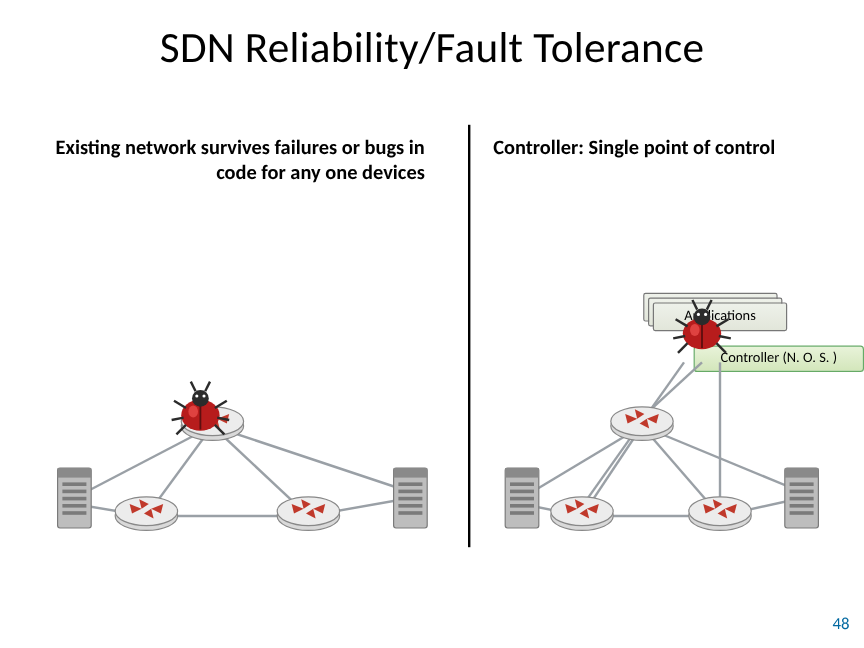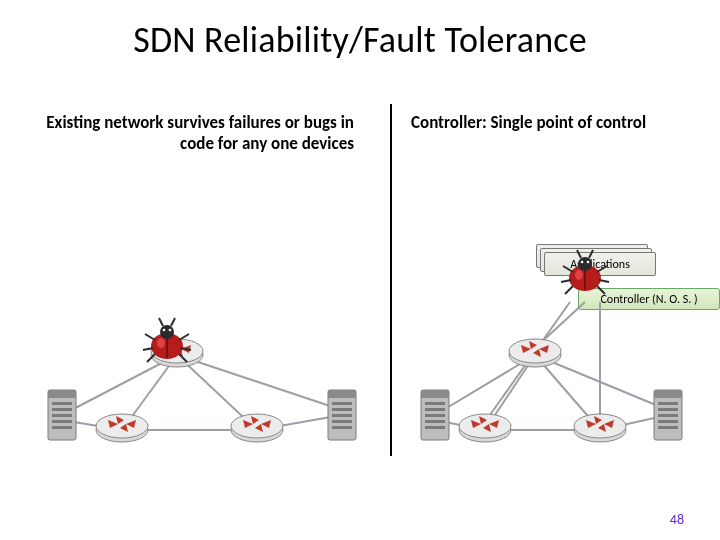--- a/index.html
+++ b/index.html
@@ -3,21 +3,21 @@
 <meta charset="utf-8">
 <style>
   html,body{margin:0;padding:0;width:720px;height:540px;background:#fff;font-family:"Calibri","Segoe UI",Arial,sans-serif;color:#000;}
   .slide{position:relative;width:720px;height:540px;}
   .title{position:absolute;top:18px;left:0;width:720px;text-align:center;font-size:36px;letter-spacing:.2px;}
   .left-text{position:absolute;top:112px;left:34px;width:320px;font-size:17px;line-height:1.25;font-weight:600;text-align:right;}
   .right-text{position:absolute;top:112px;left:411px;width:262px;font-size:17px;line-height:1.25;font-weight:600;}
   .right-text ul{margin:2px 0 0 0;padding:0 0 0 18px;}
   .right-text li{list-style-type:"•  ";}
   .divider{position:absolute;top:104px;left:390px;width:0;height:352px;border-left:2px solid #000;}
-  .pagenum{position:absolute;bottom:12px;right:36px;font-size:14px;color:#6d28d9;}
+  .pagenum{position:absolute;bottom:12px;right:12px;font-size:14px;color:#0369a1;}
   
   .card{position:absolute;height:22px;border:1px solid #777;border-radius:2px;font-size:11px;text-align:center;line-height:22px;background:linear-gradient(#f4f6f1,#e7ebe1);}
   .apps1{top:244px;left:536px;width:110px;background:linear-gradient(#eef1ea,#e2e6da);}
   .apps2{top:248px;left:540px;width:110px;background:linear-gradient(#eef1ea,#e2e6da);}
   .apps3{top:252px;left:544px;width:110px;background:linear-gradient(#eef1ea,#e2e6da);font-size:12px;}
   .ctrl{top:288px;left:530px;width:140px;height:20px;line-height:20px;font-size:12px;border:1px solid #6a6;border-radius:3px;background:linear-gradient(#e8f3d9,#d3e6bb);margin-left:48px;}
   
   svg.net{position:absolute;}
   .net-left{top:300px;left:22px;width:360px;height:170px;}
   .net-right{top:300px;left:400px;width:300px;height:170px;}

